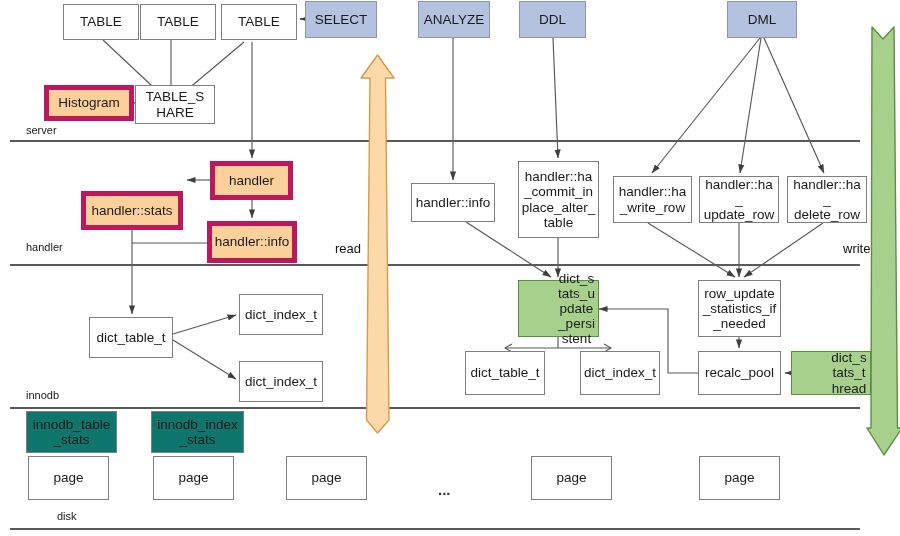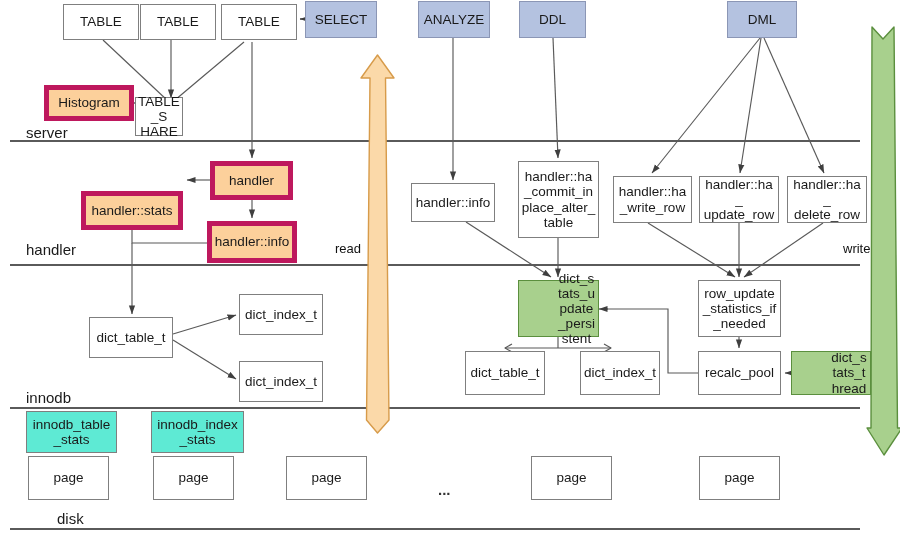--- a/index.html
+++ b/index.html
@@ -48,32 +48,32 @@
   .node.orange {
     background: #fcd09b;
     border: 5px solid #be185d;
   }
   .node.green {
     background: #a8d08d;
     border: 1px solid #5b8f3e;
     padding-left: 38px;
   }
   .node.grey {
-    background: #5eead4;
+    background: #0f766e;
     border: 1px solid #7f7f7f;
   }
   .layer-line {
     position: absolute;
     height: 0;
     border-top: 2px solid #5a5a5a;
     z-index: 1;
   }
   .layer-label {
     position: absolute;
-    font-size: 15px;
+    font-size: 11px;
     color: #1a1a1a;
     z-index: 2;
     white-space: nowrap;
   }
   .flow-label {
     position: absolute;
     font-size: 13px;
     font-weight: normal;
     color: #111111;
     z-index: 4;
@@ -185,21 +185,21 @@
 
   <div id="node-host">
       <div class="node plain" style="left: 63px; top: 4px; width: 76px; height: 36px;">TABLE</div>
       <div class="node plain" style="left: 140px; top: 4px; width: 76px; height: 36px;">TABLE</div>
       <div class="node plain" style="left: 221px; top: 4px; width: 76px; height: 36px;">TABLE</div>
       <div class="node blue" style="left: 305px; top: 1px; width: 72px; height: 37px;">SELECT</div>
       <div class="node blue" style="left: 418px; top: 1px; width: 72px; height: 37px;">ANALYZE</div>
       <div class="node blue" style="left: 519px; top: 1px; width: 67px; height: 37px;">DDL</div>
       <div class="node blue" style="left: 727px; top: 1px; width: 70px; height: 37px;">DML</div>
       <div class="node orange" style="left: 44px; top: 85px; width: 90px; height: 36px;">Histogram</div>
-      <div class="node plain" style="left: 135px; top: 97px; width: 48px; height: 39px;">TABLE_S
+      <div class="node plain" style="left: 135px; top: 85px; width: 80px; height: 39px;">TABLE_S
 HARE</div>
       <div class="node orange" style="left: 81px; top: 147px; width: 102px; height: 39px; margin-top: 44px;">handler::stats</div>
       <div class="node orange" style="left: 210px; top: 161px; width: 83px; height: 39px;">handler</div>
       <div class="node orange" style="left: 207px; top: 221px; width: 90px; height: 42px;">handler::info</div>
       <div class="node plain" style="left: 411px; top: 183px; width: 84px; height: 39px;">handler::info</div>
       <div class="node plain" style="left: 518px; top: 161px; width: 81px; height: 77px;">handler::ha
 _commit_in
 place_alter_
 table</div>
       <div class="node plain" style="left: 613px; top: 176px; width: 79px; height: 47px;">handler::ha

